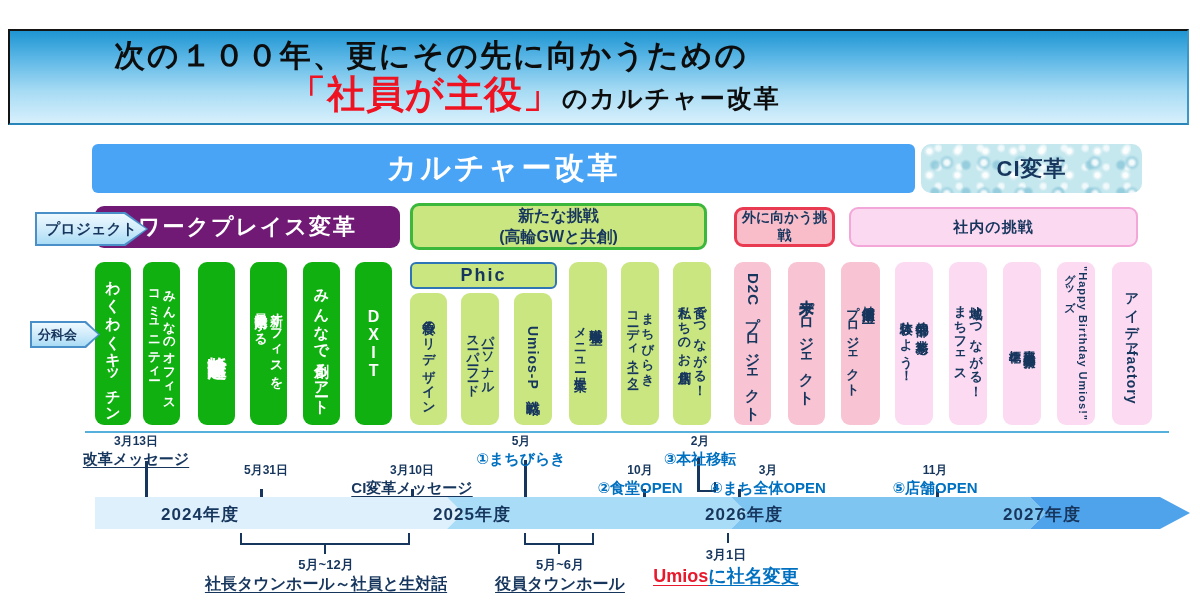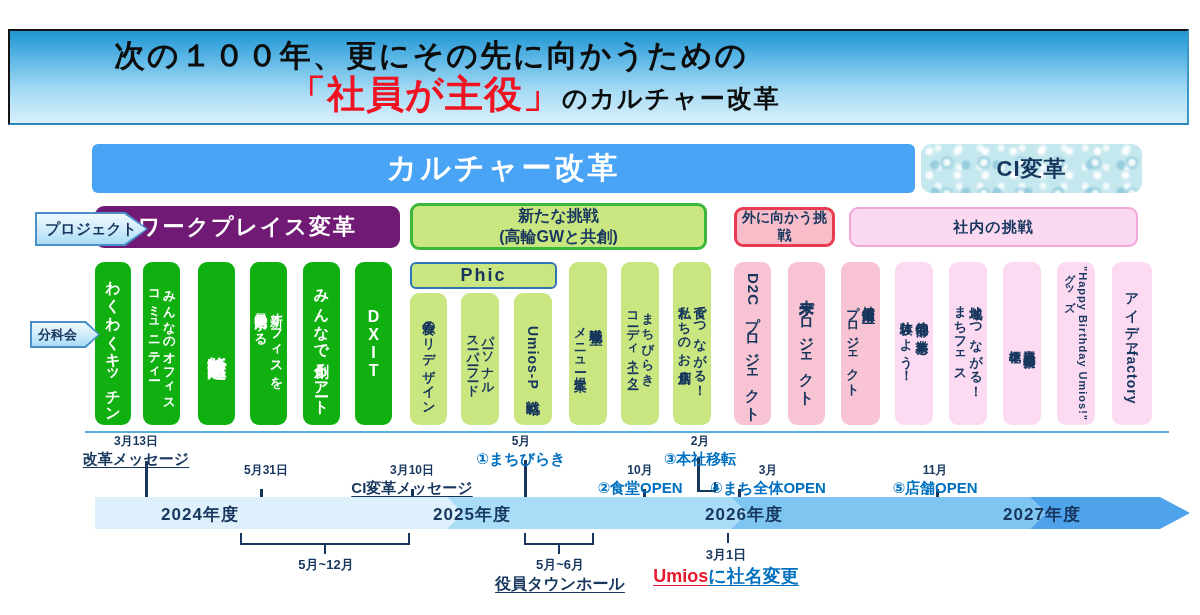--- a/index.html
+++ b/index.html
@@ -254,20 +254,21 @@
   </div>
 
   <div class="bracket" style="left:240px;top:533px;width:170px;height:12px;"></div>
   <div class="tick" style="left:324px;top:545px;height:9px;width:2px;"></div>
   <div class="bracket" style="left:524px;top:533px;width:70px;height:12px;"></div>
   <div class="tick" style="left:558px;top:545px;height:9px;width:2px;"></div>
   <div class="tick" style="left:727px;top:533px;height:10px;width:2px;"></div>
 
   <div class="bev" style="left:326px;top:556px;">
     <div class="d">5月~12月</div>
+    <div class="n">社長タウンホール～社員と生対話</div>
   </div>
   <div class="bev" style="left:560px;top:556px;">
     <div class="d">5月~6月</div>
     <div class="n">役員タウンホール</div>
   </div>
   <div class="bev" id="bev3" style="left:726px;top:546px;">
     <div class="d">3月1日</div>
     <div class="n"><span class="rn">Umios</span><span class="bn">に社名変更</span></div>
   </div>
 

